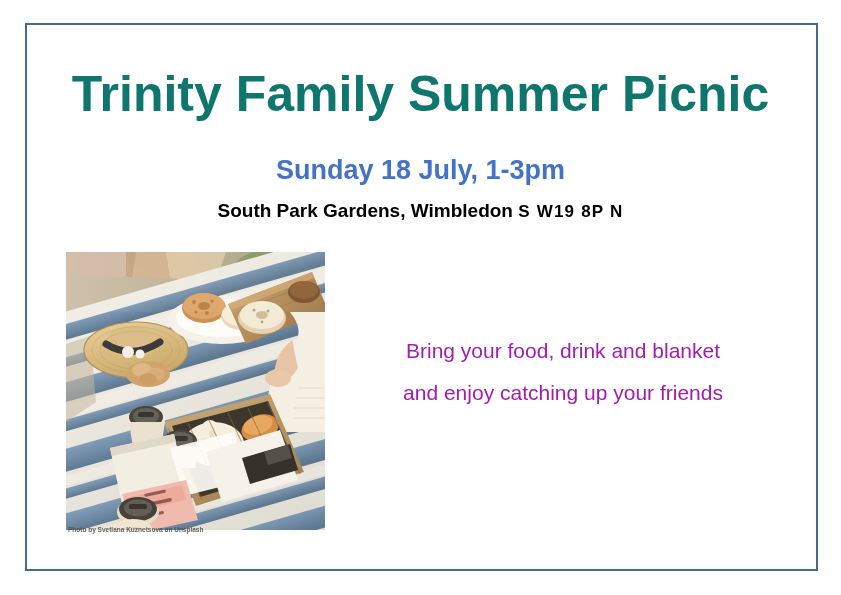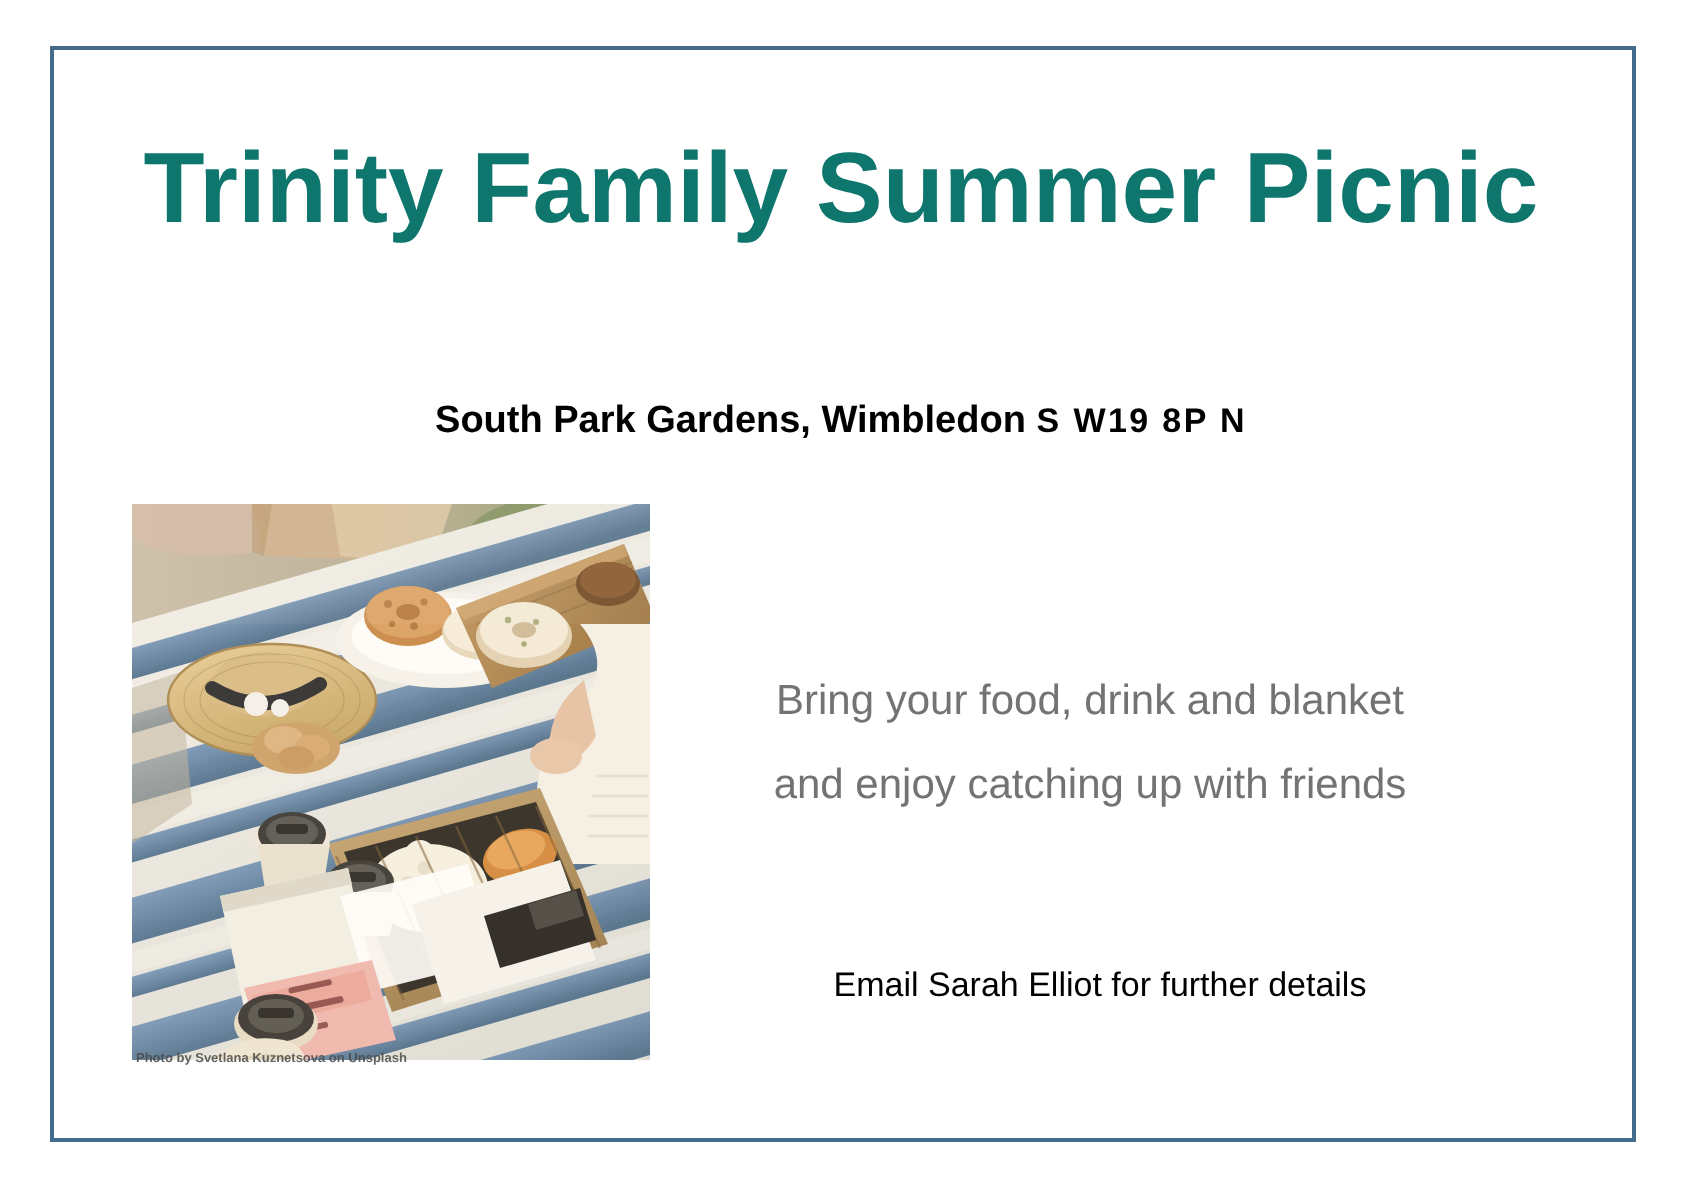--- a/index.html
+++ b/index.html
@@ -102,26 +102,26 @@
     font-size: 6.5px;
     font-weight: bold;
     color: #4a4a4a;
     white-space: nowrap;
     opacity: 0.85;
   }
 
   
   .body-copy {
     position: absolute;
-    left: 335px;
+    left: 353px;
     top: 330px;
     width: 420px;
     text-align: center;
     font-size: 21px;
-    color: #737373;
+    color: #a21caf;
     line-height: 2.0;
   }
   .body-copy .line { display: block; white-space: nowrap; }
   .body-copy .line.l1 { text-align: center; }
   .body-copy .line.l2 { text-align: center; }
   .body-copy .line.l3 { text-align: center; }
 
   .contact {
     position: absolute;
     left: 340px;
@@ -135,20 +135,21 @@
 </style>
 </head>
 <body>
 
 <div class="poster">
 
   <div class="frame"></div>
 
   <div class="title">Trinity Family Summer Picnic</div>
 
+  <div class="subtitle">Sunday 18 July, 1-3pm</div>
 
   <div class="address">
     <span>South Park Gardens, Wimbledon </span><span class="postcode">S W19 8P N</span>
   </div>
 
   <div class="photo-wrap">
     <div class="photo">
       <svg viewBox="0 0 259 278" preserveAspectRatio="xMidYMid slice" aria-hidden="true">
         <defs>
           <linearGradient id="grass" x1="0" y1="0" x2="1" y2="0">
@@ -388,18 +389,17 @@
           <rect x="0" y="0" width="259" height="278" fill="#ffd9a0" opacity="0.07"></rect>
           <rect x="0" y="0" width="259" height="60" fill="#ffffff" opacity="0.05"></rect>
         </g>
       </svg>
     </div>
     <div class="photo-credit">Photo by Svetlana Kuznetsova on Unsplash</div>
   </div>
 
   <div class="body-copy">
     <span class="line l1">Bring your food, drink and blanket</span>
-    <span class="line l2">and enjoy catching up with friends</span>
+    <span class="line l2">and enjoy catching up your friends</span>
   </div>
 
-  <div class="contact">Email Sarah Elliot for further details</div>
 
 </div>
 
 </body></html>

